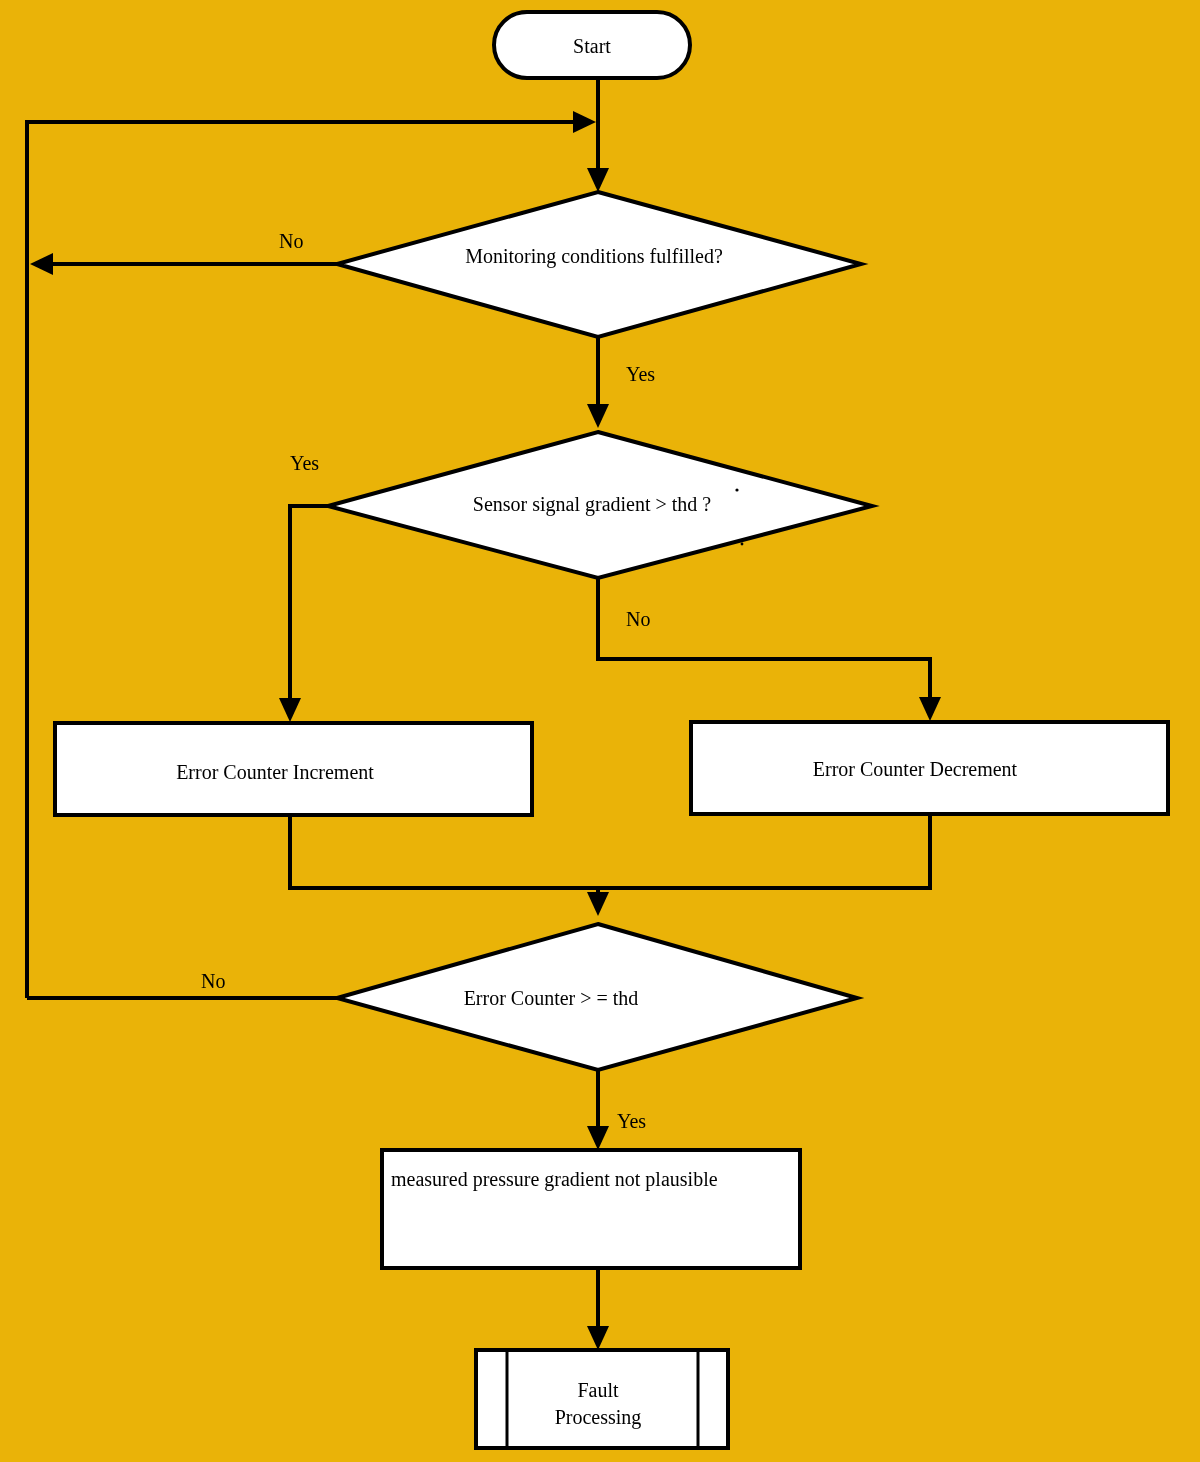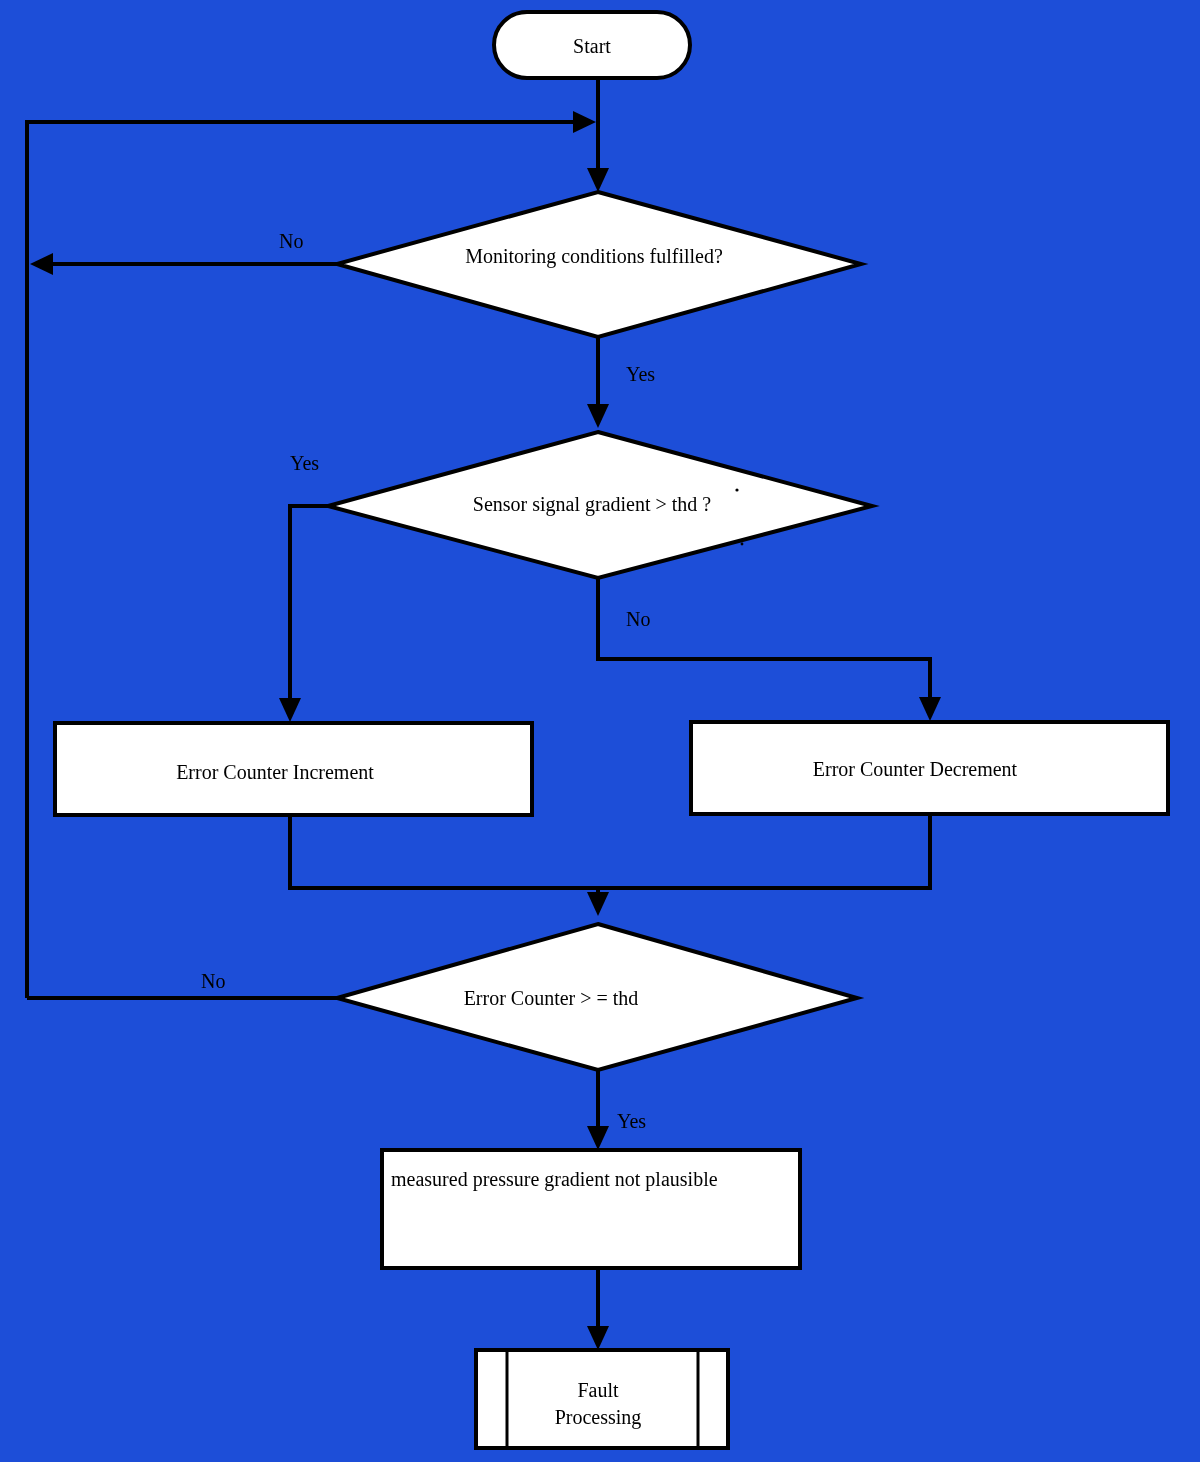--- a/index.html
+++ b/index.html
@@ -4,21 +4,21 @@
 <style>
   html, body {
     margin: 0;
     padding: 0;
     background: #ffffff;
   }
   #flowchart-root {
     position: relative;
     width: 1200px;
     height: 1462px;
-    background: #1d4ed8;
+    background: #eab308;
     font-family: "Liberation Serif", "DejaVu Serif", serif;
     overflow: hidden;
   }
   svg#flow-svg {
     position: absolute;
     top: 0;
     left: 0;
     width: 1200px;
     height: 1462px;
     display: block;

